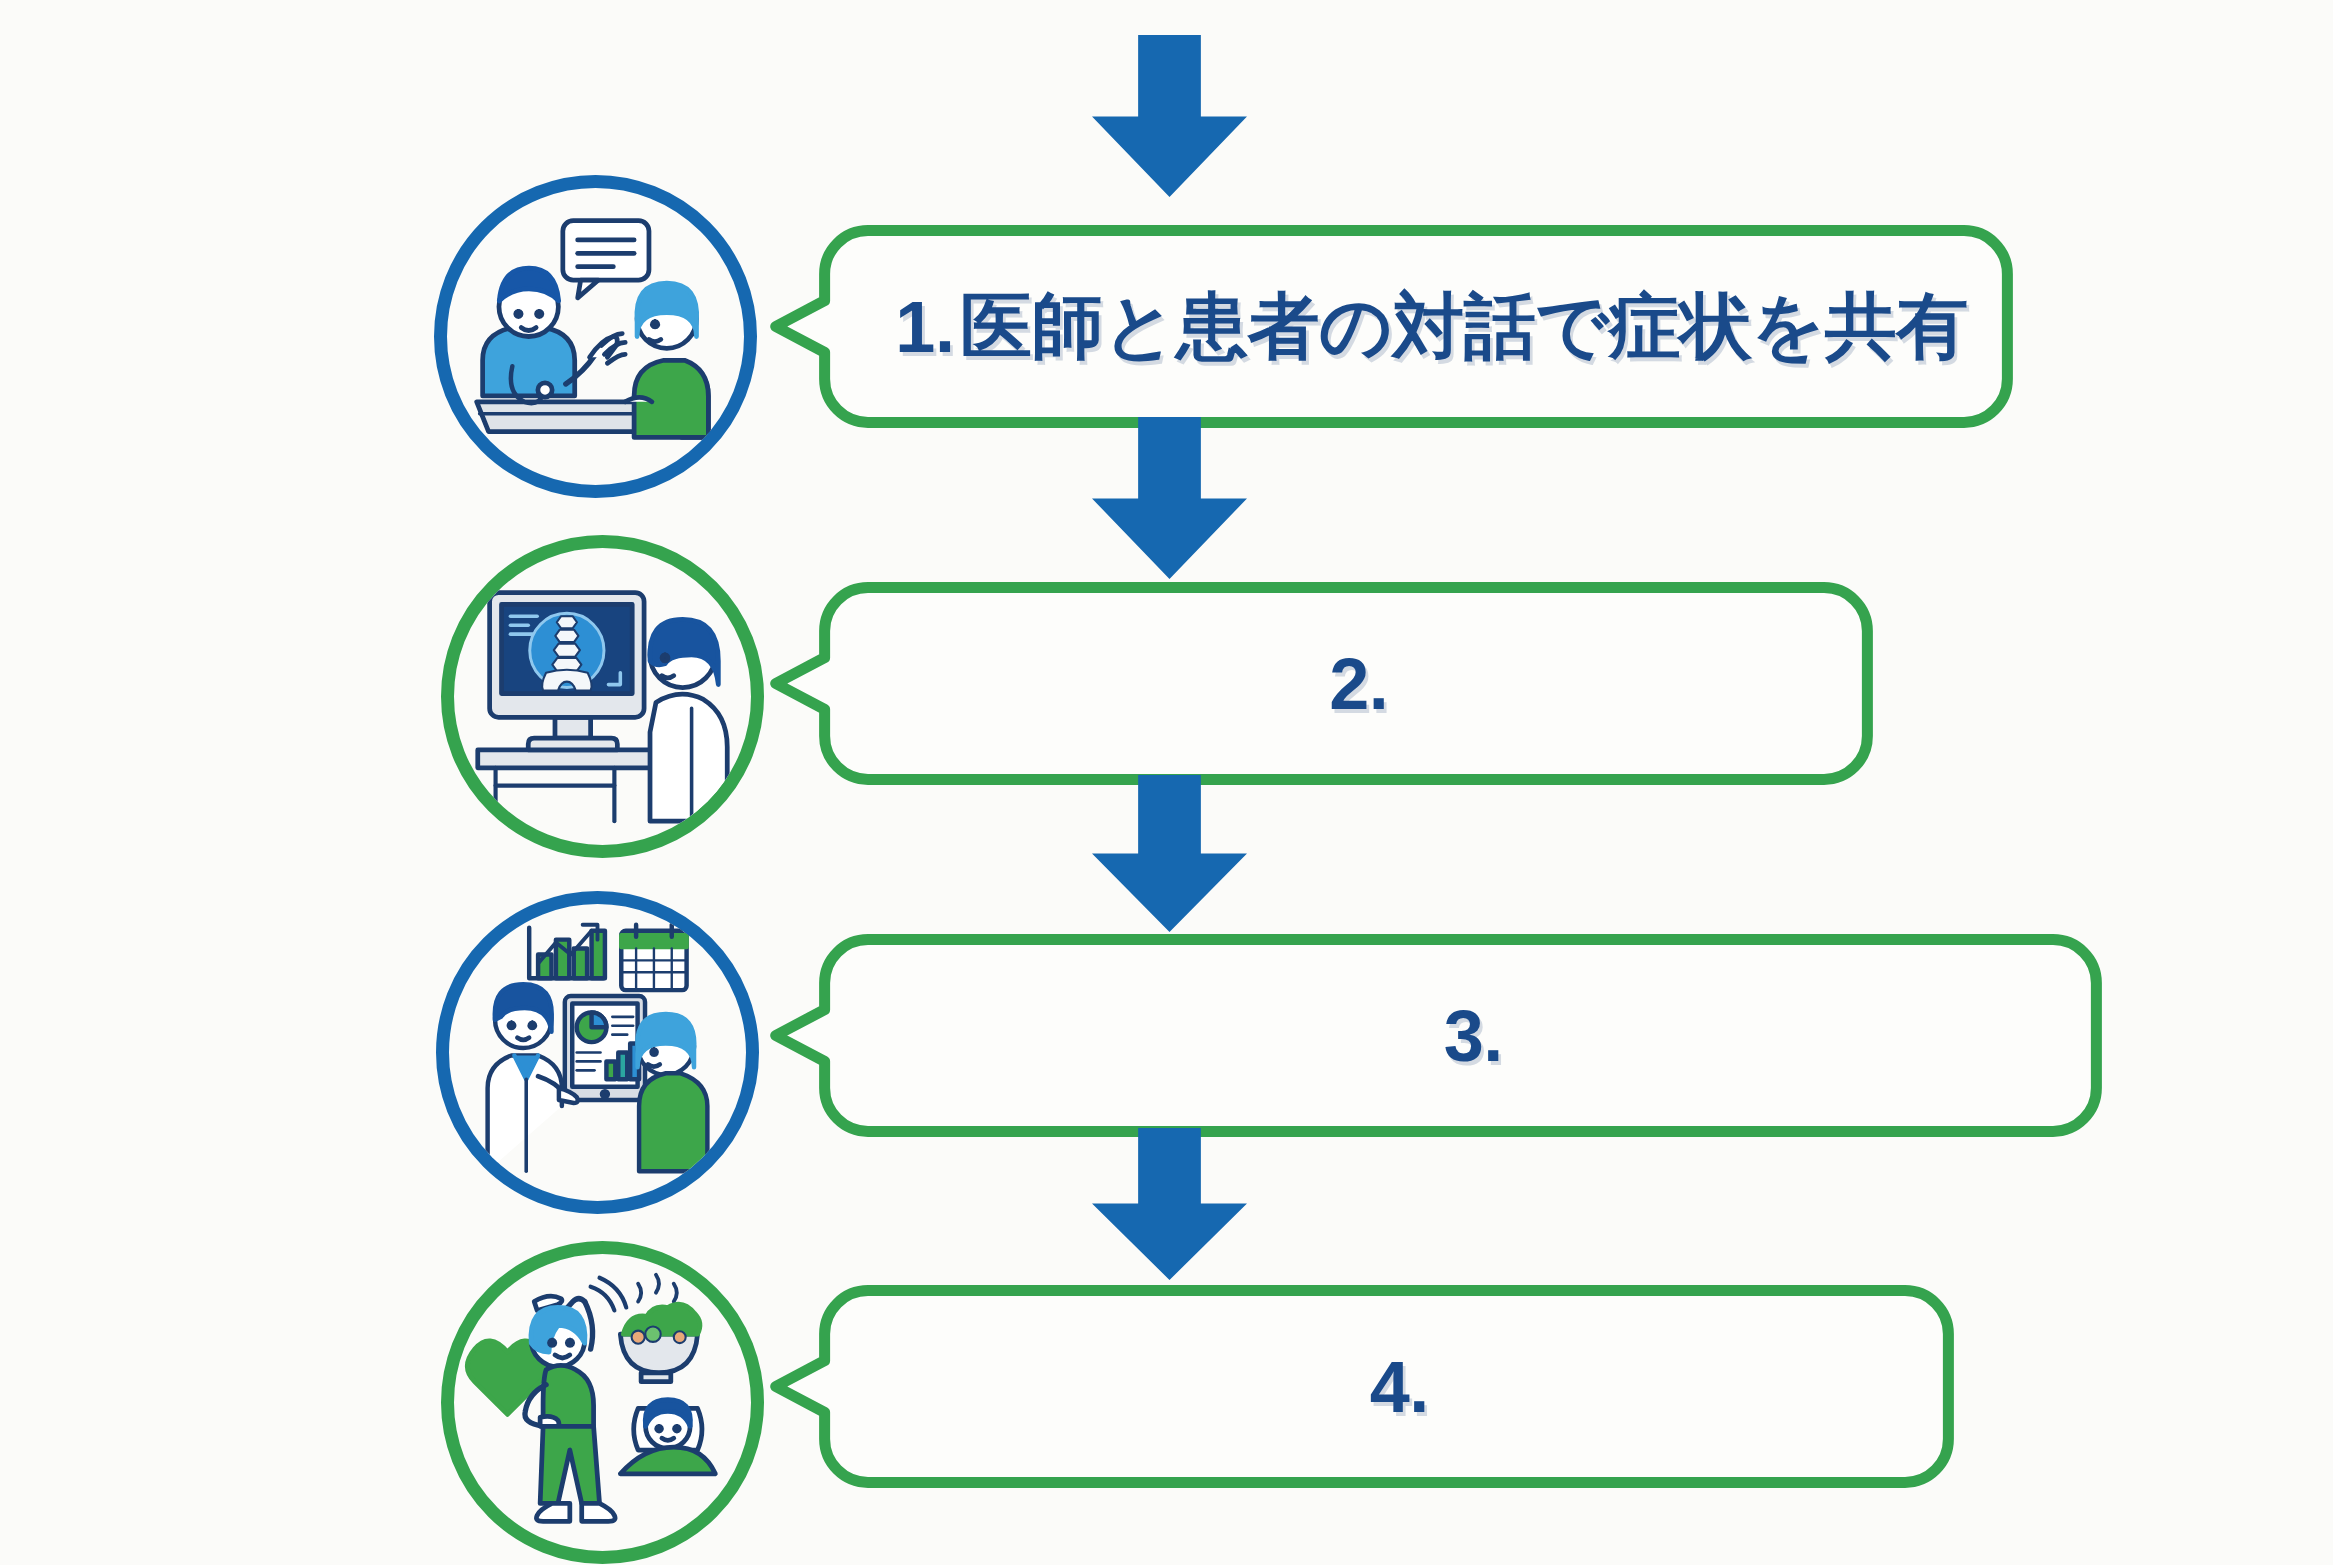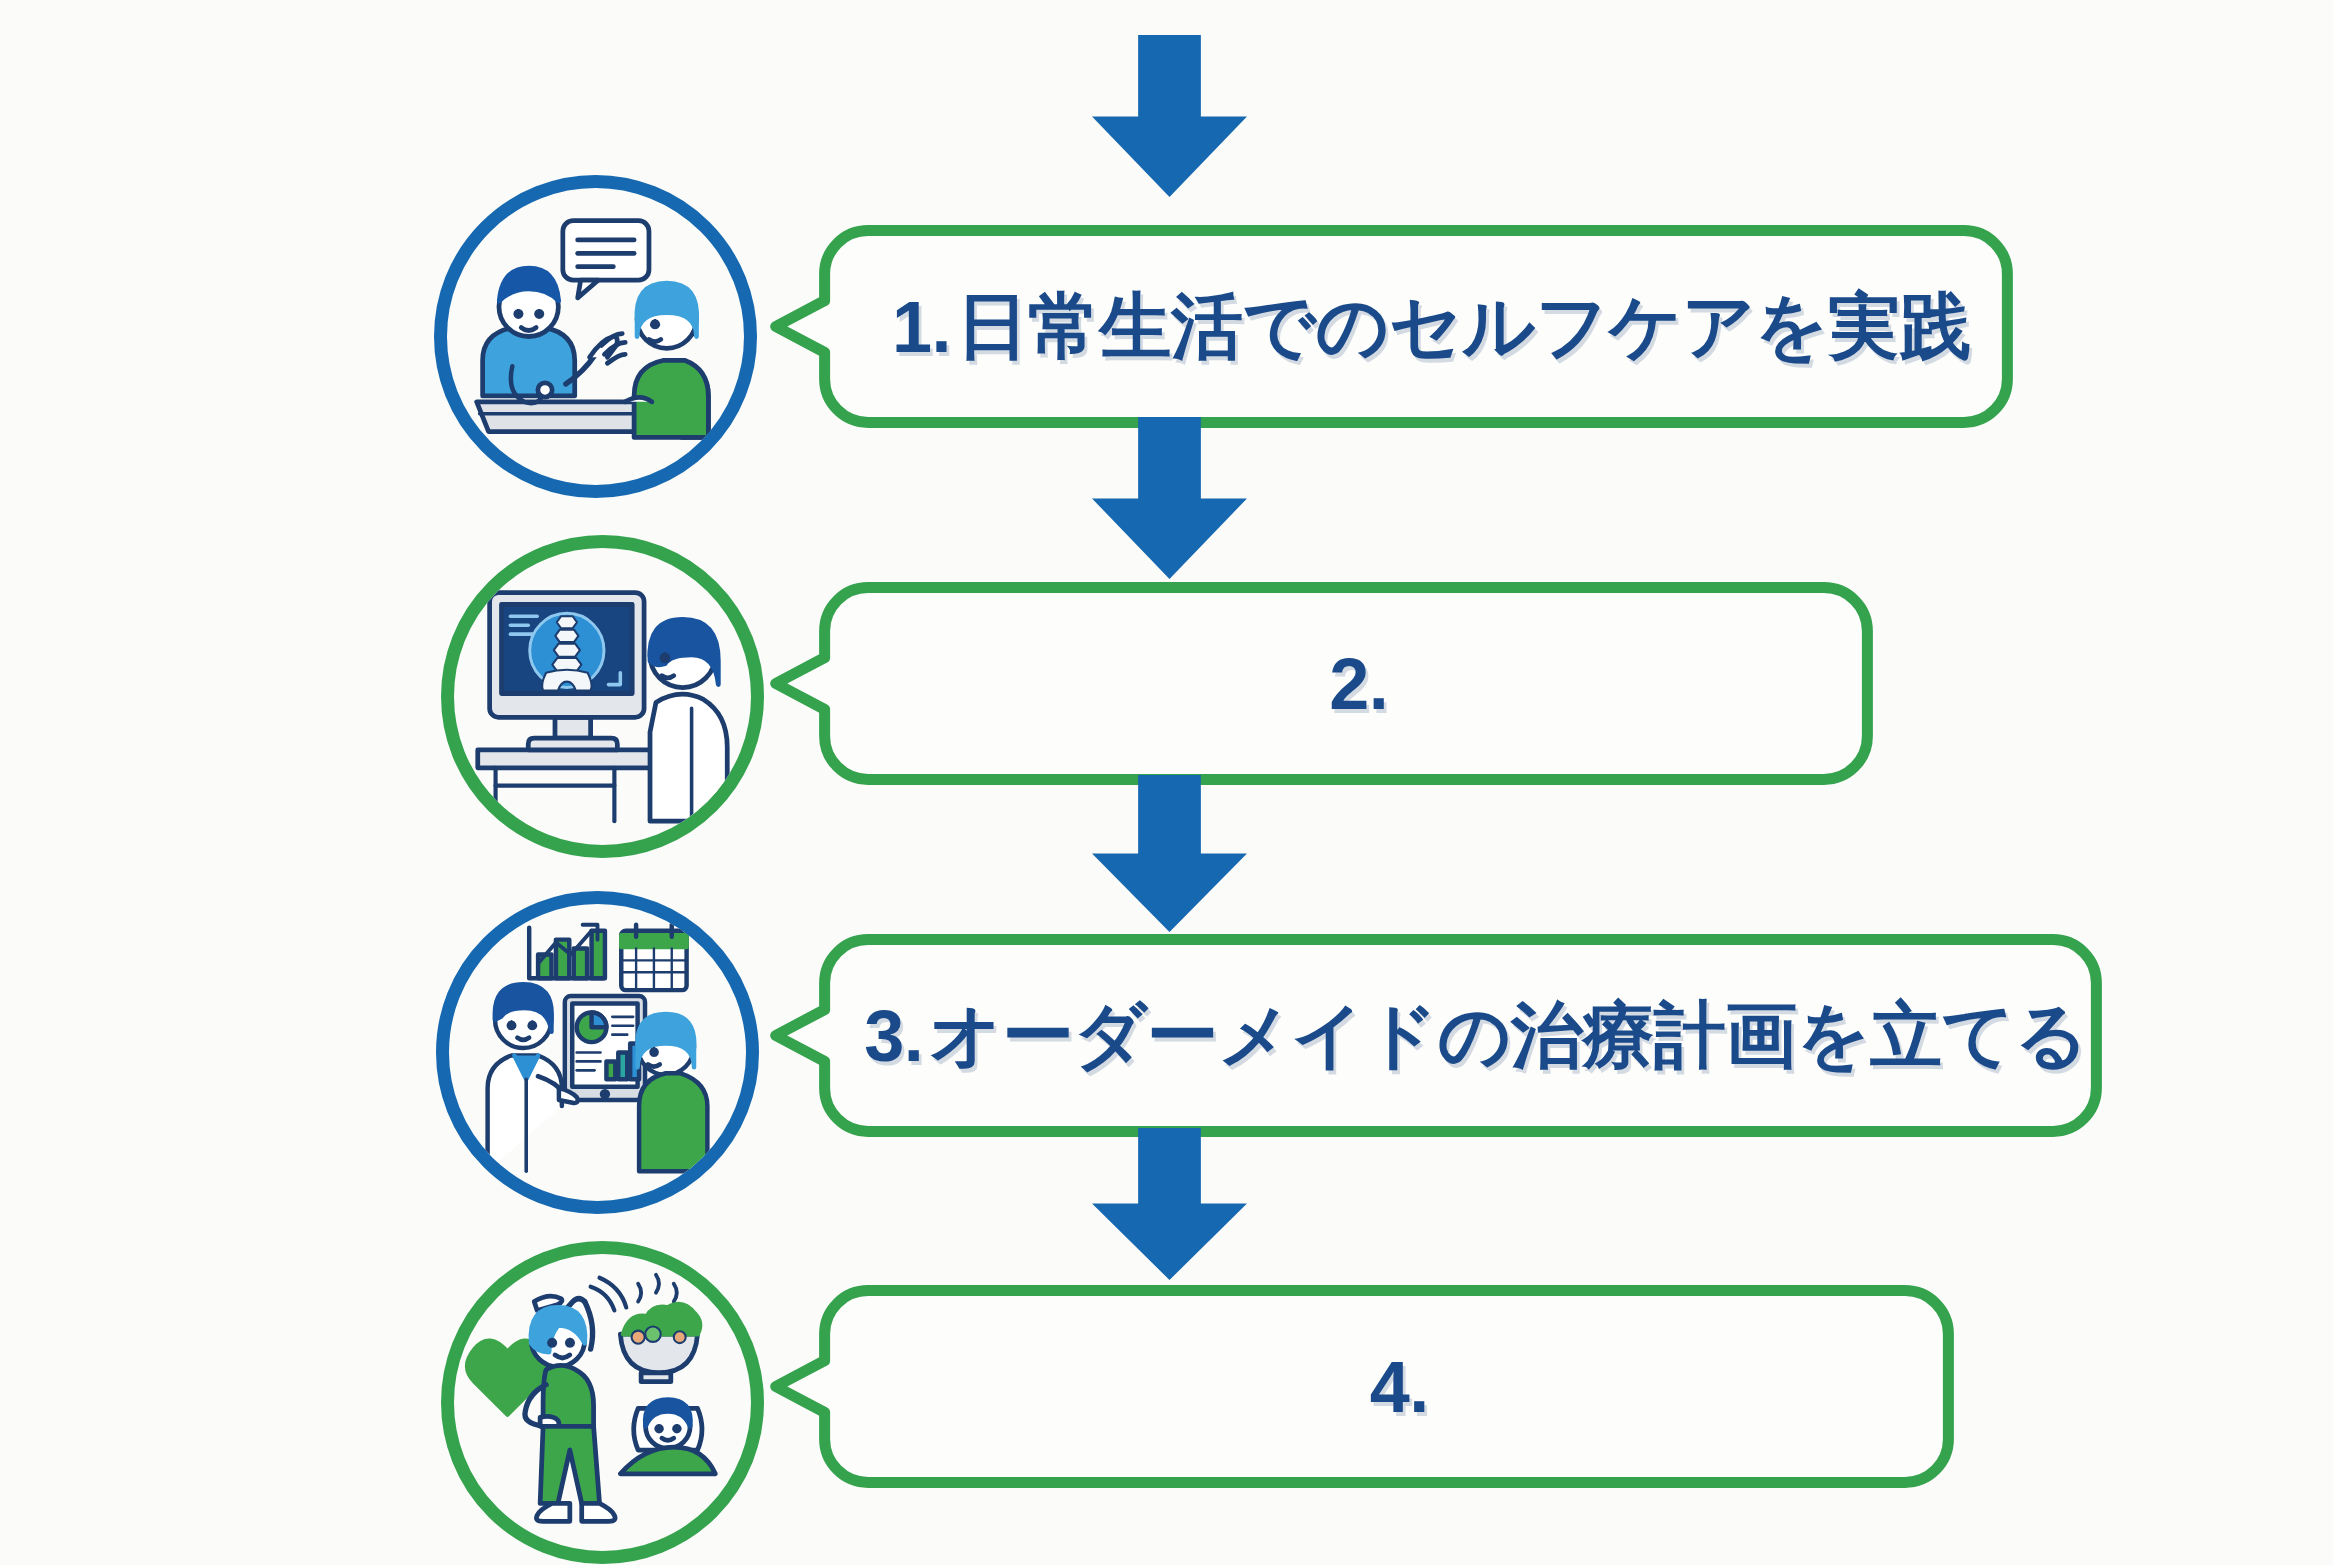--- a/index.html
+++ b/index.html
@@ -131,21 +131,21 @@
 
   <div class="callout" style="left:820px; top:226px; width:1192px;">
     <div class="callout-frame">
       <svg viewBox="0 0 1292 218" preserveAspectRatio="none">
         <path d="M52 5 H1240 a47 47 0 0 1 47 47 V166 a47 47 0 0 1 -47 47 H52
                  a47 47 0 0 1 -47 -47 V137 L-48 109 L5 81 V52 a47 47 0 0 1 47 -47 Z" fill="#FDFDFB" stroke="#35A34E" stroke-width="11" stroke-linejoin="round" vector-effect="non-scaling-stroke"></path>
       </svg>
     </div>
     <div class="callout-label">
       <span class="step-num">1.</span>
-      <span>日常生活でのセルフケアを実践</span>
+      <span>医師と患者の対話で症状を共有</span>
     </div>
   </div>
 
   <div class="flow-arrow" style="top:417px; height:162px;">
     <svg viewBox="0 0 168 175" preserveAspectRatio="none">
       <polygon points="50,0 118,0 118,88 168,88 84,175 0,88 50,88" fill="#1668B0"></polygon>
     </svg>
   </div>
 
   <div class="icon-circle ring-green" style="left:441px; top:535px;">
@@ -275,21 +275,20 @@
 
   <div class="callout" style="left:820px; top:935px; width:1281px;">
     <div class="callout-frame">
       <svg viewBox="0 0 1388 218" preserveAspectRatio="none">
         <path d="M52 5 H1336 a47 47 0 0 1 47 47 V166 a47 47 0 0 1 -47 47 H52
                  a47 47 0 0 1 -47 -47 V137 L-48 109 L5 81 V52 a47 47 0 0 1 47 -47 Z" fill="#FDFDFB" stroke="#35A34E" stroke-width="11" stroke-linejoin="round" vector-effect="non-scaling-stroke"></path>
       </svg>
     </div>
     <div class="callout-label">
       <span class="step-num">3.</span>
-      <span>オーダーメイドの治療計画を立てる</span>
     </div>
   </div>
 
   <div class="flow-arrow" style="top:1128px; height:152px;">
     <svg viewBox="0 0 168 165" preserveAspectRatio="none">
       <polygon points="50,0 118,0 118,82 168,82 84,165 0,82 50,82" fill="#1668B0"></polygon>
     </svg>
   </div>
 
   <div class="icon-circle ring-green" style="left:441px; top:1241px;">

